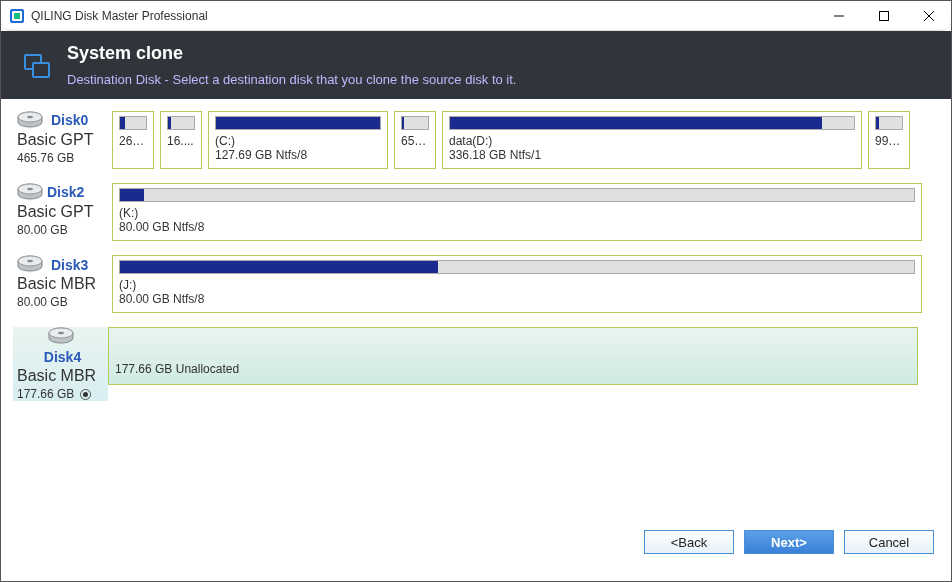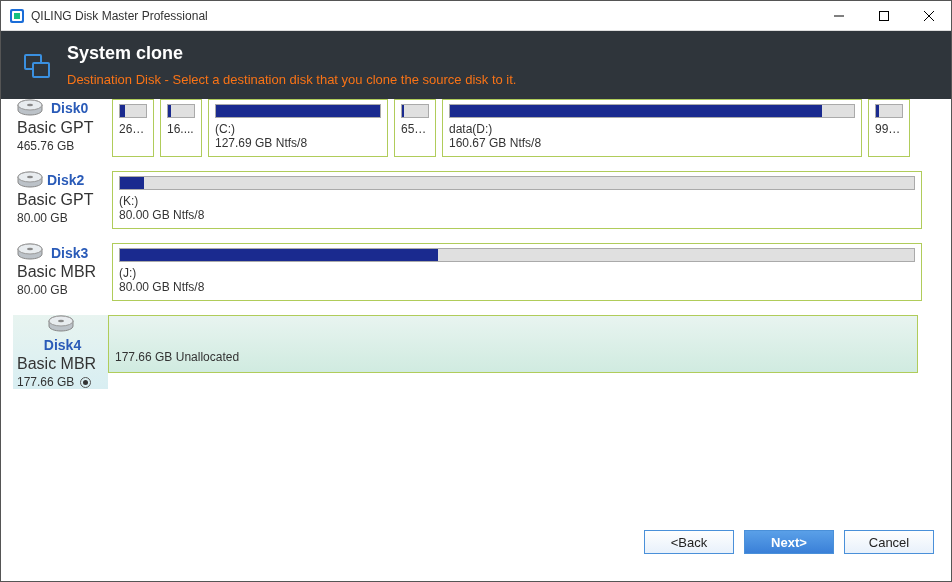--- a/index.html
+++ b/index.html
@@ -1,29 +1,29 @@
 <!DOCTYPE html>
 <html><head>
 <meta charset="utf-8">
 <style>
 * { margin: 0; padding: 0; box-sizing: border-box; font-family: "Segoe UI", Tahoma, sans-serif; }
 body { background: #fff; width: 952px; height: 582px; overflow: hidden; border: 1px solid #555; }
 
-.titlebar { height: 30px; display: flex; align-items: center; padding: 0 0 0 8px; background: #fff; border-bottom: 1px solid #ddd; }
+.titlebar { height: 30px; display: flex; align-items: center; padding: 0 0 0 8px; background: #fff; border-bottom: 1px solid #ddd; border-radius: 10px; }
 .titlebar .logo { width: 16px; height: 16px; margin-right: 6px; }
 .titlebar .title { font-size: 12px; color: #333; flex: 1; }
 .titlebar .win-btns { display: flex; }
 .titlebar .win-btn { width: 45px; height: 29px; display: flex; align-items: center; justify-content: center; cursor: pointer; }
 
 .header { background: #2f353b; height: 68px; display: flex; align-items: center; padding: 0 20px; }
 .header .icon-wrap { width: 32px; height: 32px; margin-right: 14px; display: flex; align-items: center; justify-content: center; }
 .header .h-title { color: #fff; font-size: 18px; font-weight: 600; }
-.header .h-sub { color: #f97316; font-size: 13px; margin-top: 8px; }
-
-.content { padding: 0 16px; height: 430px; overflow: hidden; }
+.header .h-sub { color: #c4b5fd; font-size: 13px; margin-top: 8px; }
+
+.content { padding: 12px 16px; height: 430px; overflow: hidden; }
 
 .disk-row { display: flex; align-items: flex-start; margin-bottom: 14px; }
 .disk-info { width: 95px; flex-shrink: 0; }
 .disk-name { color: #2a5bb8; font-weight: 600; font-size: 14px; }
 .disk-type { color: #333; font-size: 16px; margin-top: 2px; }
 .disk-size-row { display: flex; align-items: center; margin-top: 2px; }
 .disk-size { color: #333; font-size: 12px; }
 .disk-icon { margin-right: 4px; }
 .radio-ind { width: 11px; height: 11px; border: 1px solid #555; border-radius: 50%; margin-left: 6px; display: inline-flex; align-items: center; justify-content: center; }
 .radio-ind.checked::after { content: ''; width: 5px; height: 5px; background: #333; border-radius: 50%; }
@@ -134,21 +134,21 @@
             <div class="part-bar-fill" style="width:8%"></div>
           </div>
           <div class="part-label"></div>
           <div class="part-desc">653...</div>
         </div>
         <div class="partition" style="width: 420px;">
           <div class="part-bar">
             <div class="part-bar-fill" style="width:92%"></div>
           </div>
           <div class="part-label">data(D:)</div>
-          <div class="part-desc">160.67 GB Ntfs/8</div>
+          <div class="part-desc">336.18 GB Ntfs/1</div>
         </div>
         <div class="partition" style="width: 42px;">
           <div class="part-bar">
             <div class="part-bar-fill" style="width:10%"></div>
           </div>
           <div class="part-label"></div>
           <div class="part-desc">995...</div>
         </div>
       </div>
     </div>

